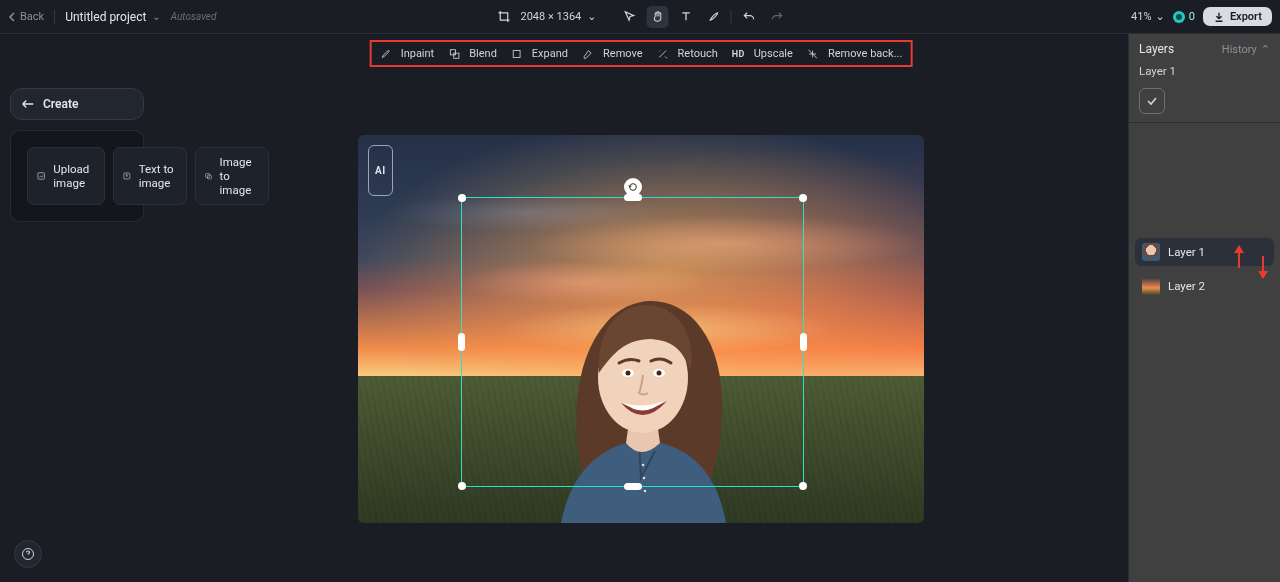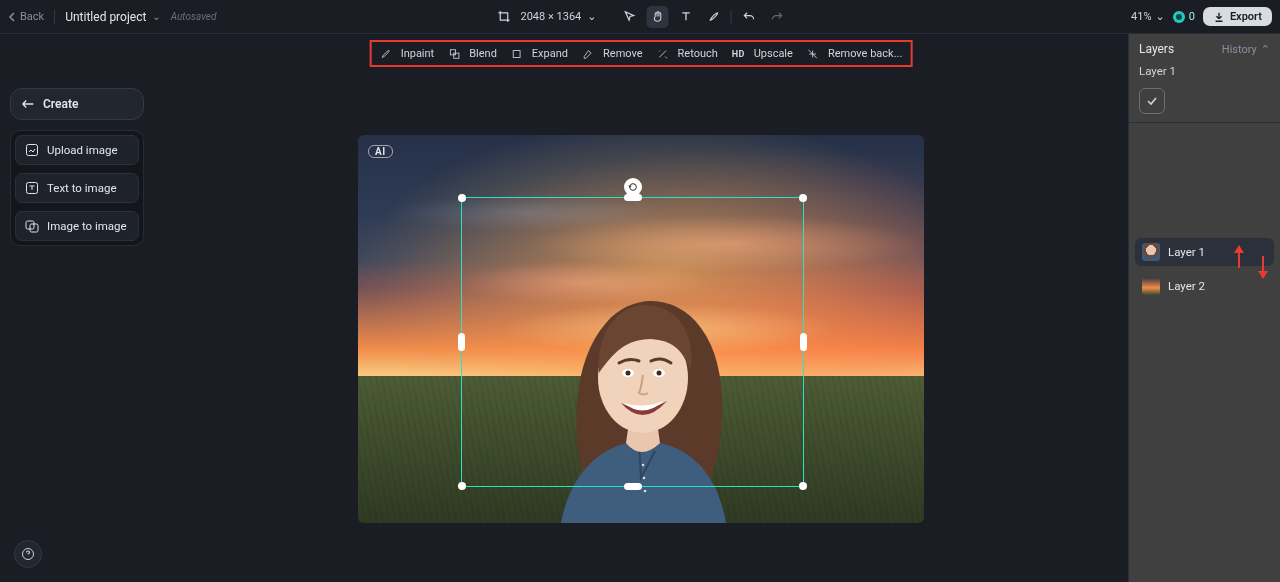--- a/index.html
+++ b/index.html
@@ -38,21 +38,21 @@
   .badge-credits { display:flex; align-items:center; gap:4px; color:#9aecee; font-size:11px;}
   .badge-credits .dot{ width:12px;height:12px;border-radius:50%; background:#23c9c2; display:inline-block; position:relative;}
   .badge-credits .dot::after{content:""; position:absolute; inset:3px; border-radius:50%; background:#0d4a47;}
   .export-btn { background:#d7dbe2; color:#1a1d24; border-radius:7px; padding:3px 10px; font-size:11px; font-weight:600; display:flex; align-items:center; gap:5px; cursor:pointer;}
   svg { display:block; }
 
   
   .main { display:flex; height:calc(100% - 22px); }
   .left-panel { width:154px; padding:10px; display:flex; flex-direction:column; gap:10px;}
   .create-btn { background:#22262f; border:1px solid #353944; border-radius:12px; padding:8px 10px; font-size:12px; font-weight:600; display:flex; align-items:center; gap:8px; cursor:pointer;margin-top:44px;}
-  .create-list { display:flex; flex-direction:column; gap:8px; padding:4px; background:#14161c; border-radius:10px; border:1px solid #272b35;}
+  .create-list { display:flex; gap:8px; padding:16px; background:#14161c; border-radius:10px; border:1px solid #272b35;}
   .create-item { background:#1e222a; border:1px solid #2c303a; border-radius:7px; padding:7px 9px; font-size:11.5px; display:flex; align-items:center; gap:8px; cursor:pointer;}
 
   .canvas-area { flex:1; position:relative; display:flex; align-items:center; justify-content:center;}
   
   
   .ai-toolbar { position:absolute; top:6px; left:50%; transform:translateX(-50%);
     border:2px solid #e63a32; padding:5px 8px; display:flex; align-items:center; gap:14px;
     background:transparent;}
   .ai-tool { display:flex; align-items:center; gap:9px; font-size:11px; color:#cfd3db; cursor:pointer; white-space:nowrap;}
   .ai-tool .hd { font-weight:700; font-size:9px; letter-spacing:0.3px;}
@@ -74,21 +74,21 @@
       radial-gradient(ellipse 240px 36px at 55% 50%, rgba(255,160,90,0.55), transparent 70%),
       radial-gradient(ellipse 200px 26px at 30% 20%, rgba(60,70,90,0.5), transparent 70%);
     mix-blend-mode: screen;
   }
   .landhaze { position:absolute; left:0; right:0; top:62.5%; height:10px; background:linear-gradient(#a7d0de, transparent); opacity:0.35;}
   .grass-texture { position:absolute; left:0; right:0; bottom:0; height:38%;
     background:
       repeating-linear-gradient(80deg, rgba(0,0,0,0.06) 0 2px, transparent 2px 6px),
       linear-gradient(#4d5c35, #2e3a22);
   }
-  .ai-badge { position:absolute; top:10px; left:10px; border:1.5px solid rgba(255,255,255,0.55); color:rgba(255,255,255,0.85); border-radius:6px; font-size:10px; font-weight:700; padding:0 6px; letter-spacing:.5px;}
+  .ai-badge { position:absolute; top:10px; left:10px; border:1.5px solid rgba(255,255,255,0.55); color:rgba(255,255,255,0.85); border-radius:6px; font-size:10px; font-weight:700; padding:19px 6px; letter-spacing:.5px;}
 
   
   .person { position:absolute; left:50%; transform:translateX(-50%); bottom:0; width:280px; height:280px;}
 
   
   .selbox { position:absolute; border:1.5px solid #29e3c8; }
   .selbox .corner { position:absolute; width:8px; height:8px; background:#fff; border-radius:50%;}
   .selbox .corner.tl{ top:-4px; left:-4px;}
   .selbox .corner.tr{ top:-4px; right:-4px;}
   .selbox .corner.bl{ bottom:-4px; left:-4px;}

